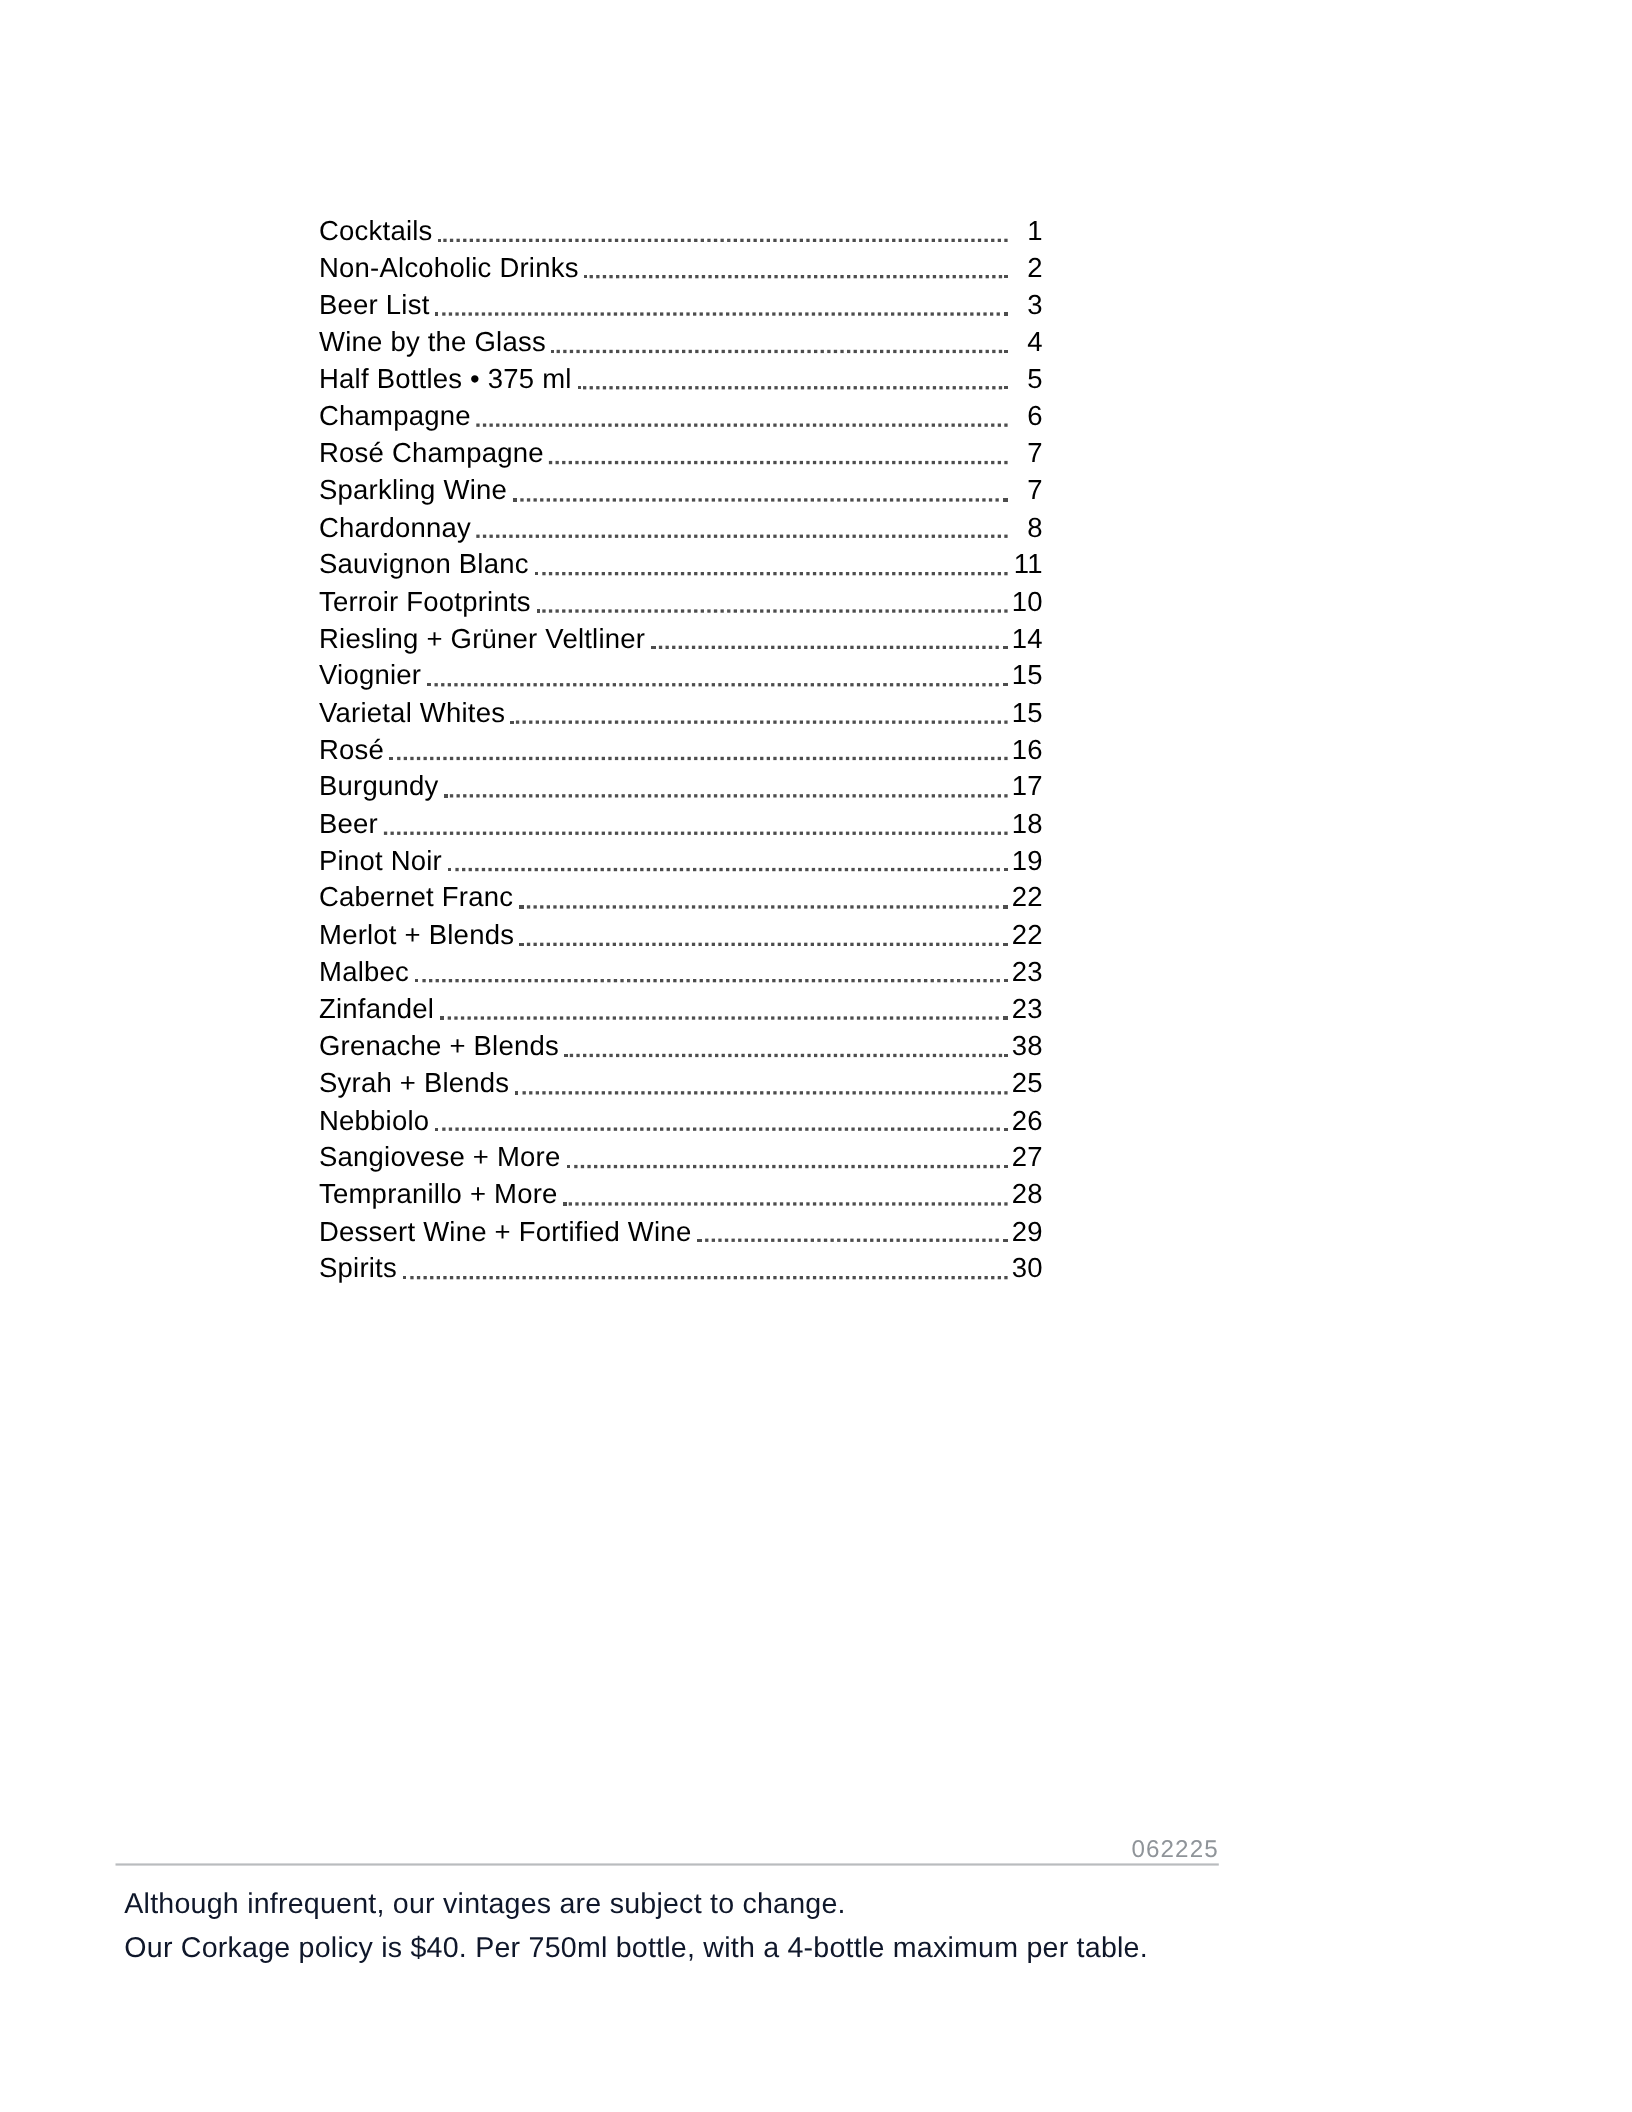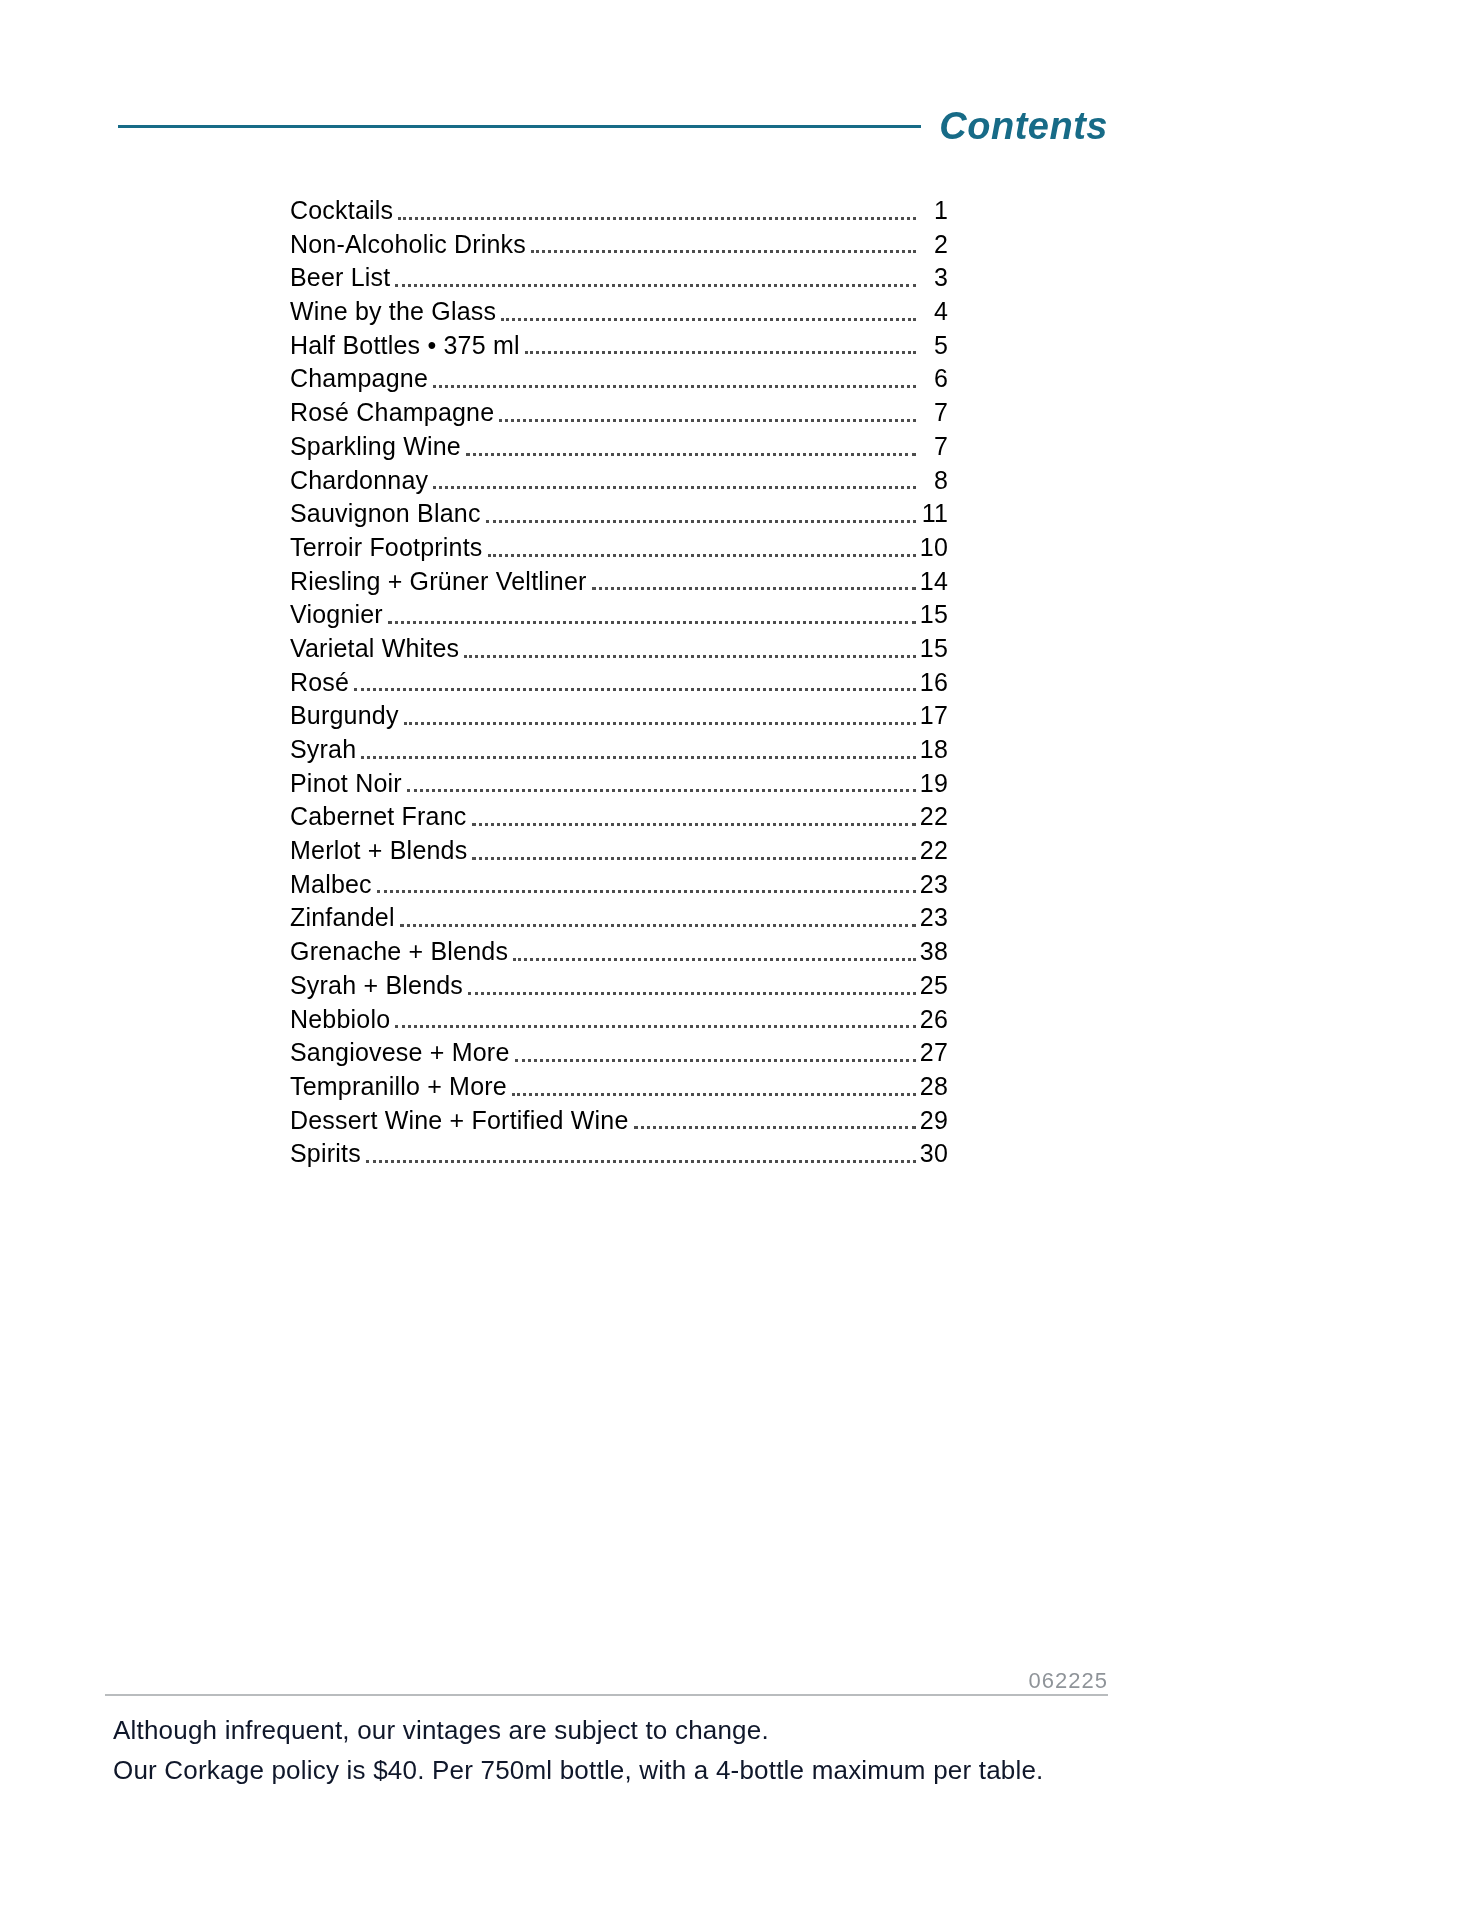--- a/index.html
+++ b/index.html
@@ -95,24 +95,20 @@
     color: #0f172a;
     padding-left: 8px;
     letter-spacing: 0.2px;
   }
 </style>
 </head>
 <body>
 
 <div class="page">
 
-  <div class="header">
-    <div class="header-rule"></div>
-    <div class="header-title">Contents</div>
-  </div>
 
   <div class="toc">
   <div class="toc-row">
     <span class="toc-label">Cocktails</span>
     <span class="toc-dots"></span>
     <span class="toc-page">1</span>
   </div>
 
   <div class="toc-row">
     <span class="toc-label">Non-Alcoholic Drinks</span>
@@ -198,21 +194,21 @@
     <span class="toc-page">16</span>
   </div>
 
   <div class="toc-row">
     <span class="toc-label">Burgundy</span>
     <span class="toc-dots"></span>
     <span class="toc-page">17</span>
   </div>
 
   <div class="toc-row">
-    <span class="toc-label">Syrah</span>
+    <span class="toc-label">Beer</span>
     <span class="toc-dots"></span>
     <span class="toc-page">18</span>
   </div>
 
   <div class="toc-row">
     <span class="toc-label">Pinot Noir</span>
     <span class="toc-dots"></span>
     <span class="toc-page">19</span>
   </div>
 

